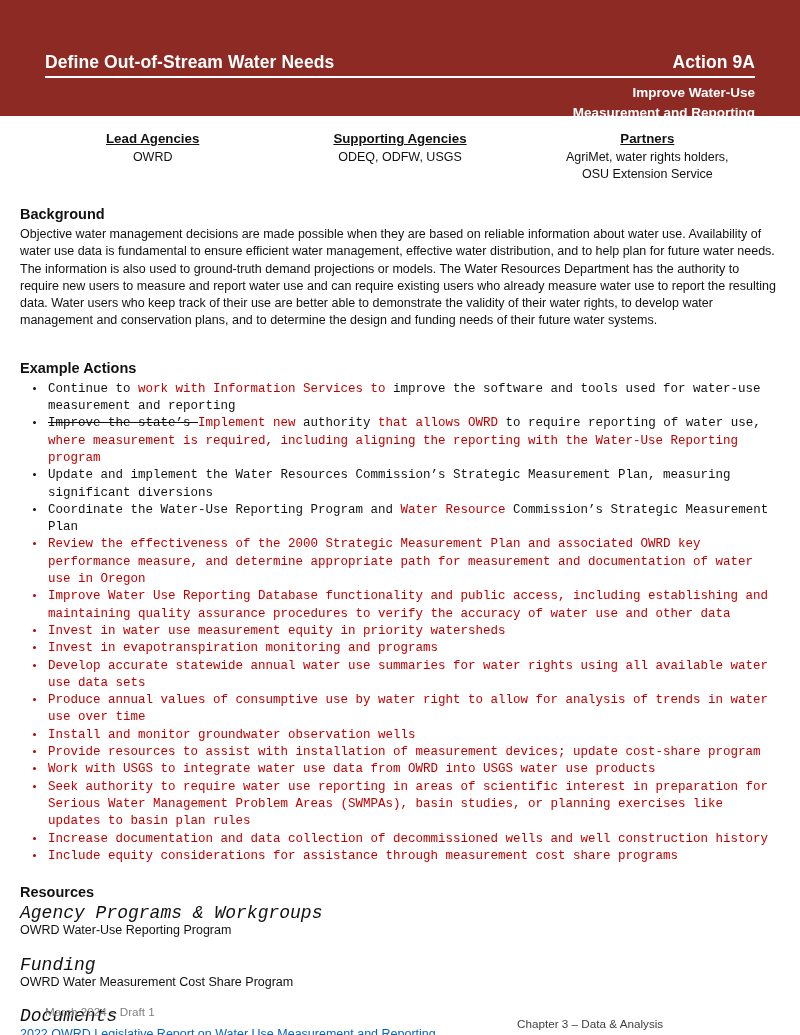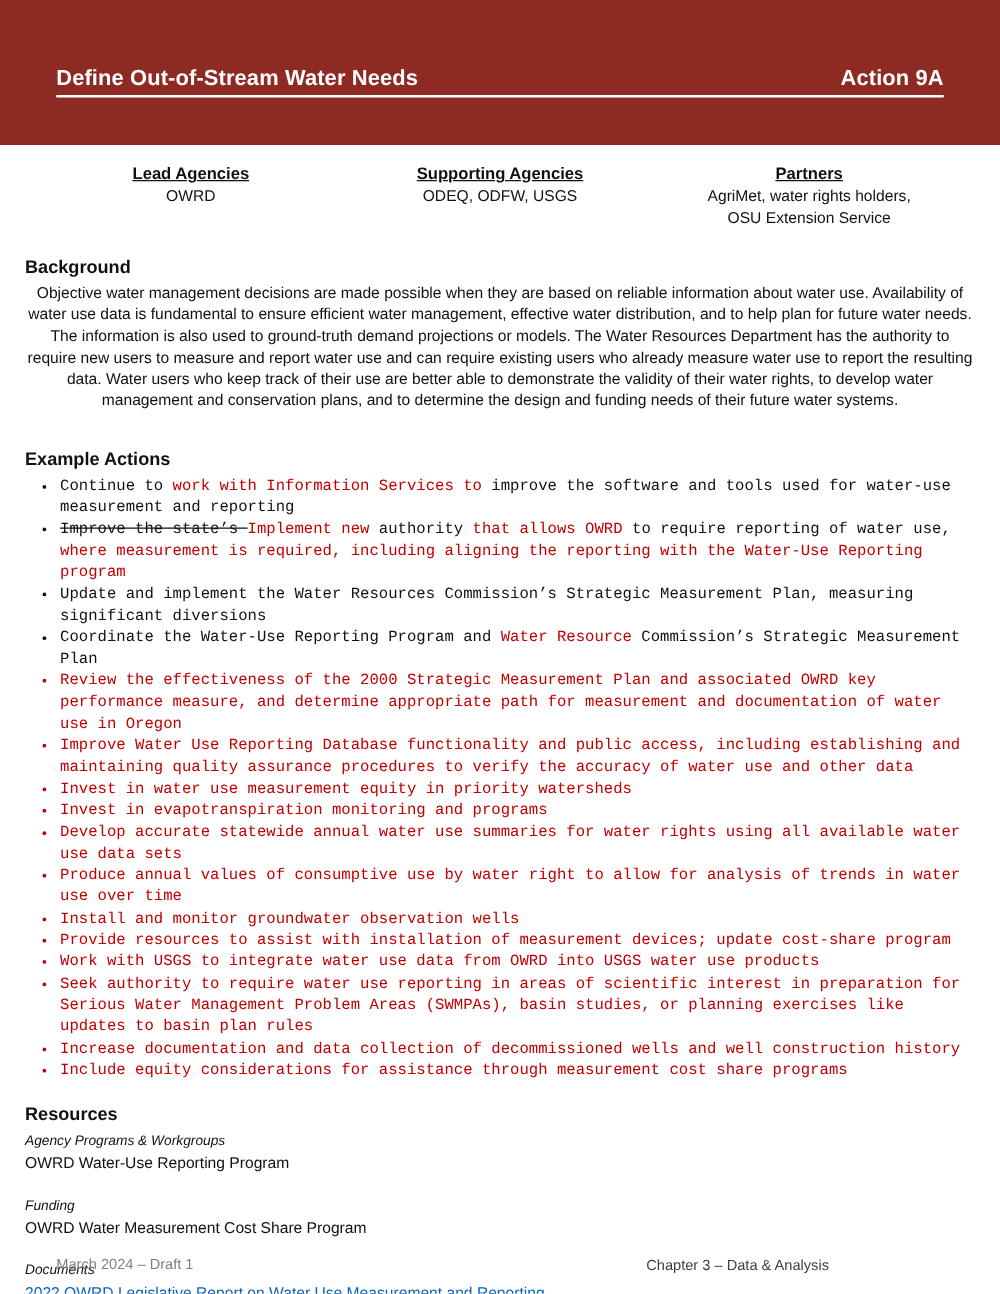--- a/index.html
+++ b/index.html
@@ -69,21 +69,20 @@
   .section-heading {
     font-weight: bold;
     font-size: 14.5px;
     margin: 0 0 4px 0;
   }
   .bg-heading { margin-top: 24px; }
   .body-par {
     font-size: 12.5px;
     line-height: 17.3px;
     margin: 0;
-    text-align: center;
   }
   .ea-heading { margin-top: 30px; margin-bottom: 5px; }
 
   ul.actions {
     margin: 0;
     padding-left: 26px;
     font-family: Liberation Mono, monospace;
   }
   ul.actions li {
     font-size: 12.5px;
@@ -95,51 +94,56 @@
   li.marker-red::marker { color: var(--red); }
   li.marker-red { color: var(--red); }
   .red { color: var(--red); }
   .strike { text-decoration: line-through; }
 
   
   .res-heading { margin-top: 19px; margin-bottom: 5px; }
   .res-group { margin-bottom: 17px; }
   .res-label {
     font-style: italic;
-    font-size: 11px;
+    font-size: 18px;
     line-height: 17.3px;
+    font-family: Liberation Mono, monospace;
   }
   .res-entry { font-size: 12.5px; line-height: 17.3px; }
   a.res-link {
     display: block;
     color: var(--link);
     text-decoration: none;
     font-size: 12.5px;
     line-height: 17.6px;
   }
 
   
   .footer {
     position: absolute;
     left: 45px; right: 45px; bottom: 14px;
     height: 16px;
     font-size: 11.7px;
   }
   .footer-left { color: var(--footer-gray); }
-  .footer-right { position: absolute; left: 472px; top: 1px; color: #3f3f3f; }
+  .footer-right { position: absolute; left: 472px; top: 12px; color: #3f3f3f; }
 </style>
 </head>
 <body>
 
 <div class="page">
 
   <div class="banner">
     <div class="banner-title-row">
       <span class="banner-title">Define Out-of-Stream Water Needs</span>
       <span class="banner-action">Action 9A</span>
+    </div>
+    <div class="banner-sub">
+      <div>Improve Water-Use</div>
+      <div>Measurement and Reporting</div>
     </div>
   </div>
 
   <div class="agencies-row">
       <div class="agency-col">
         <div class="agency-header">Lead Agencies</div>
         <div class="agency-line">OWRD</div>
       </div>
       <div class="agency-col">
         <div class="agency-header">Supporting Agencies</div>

